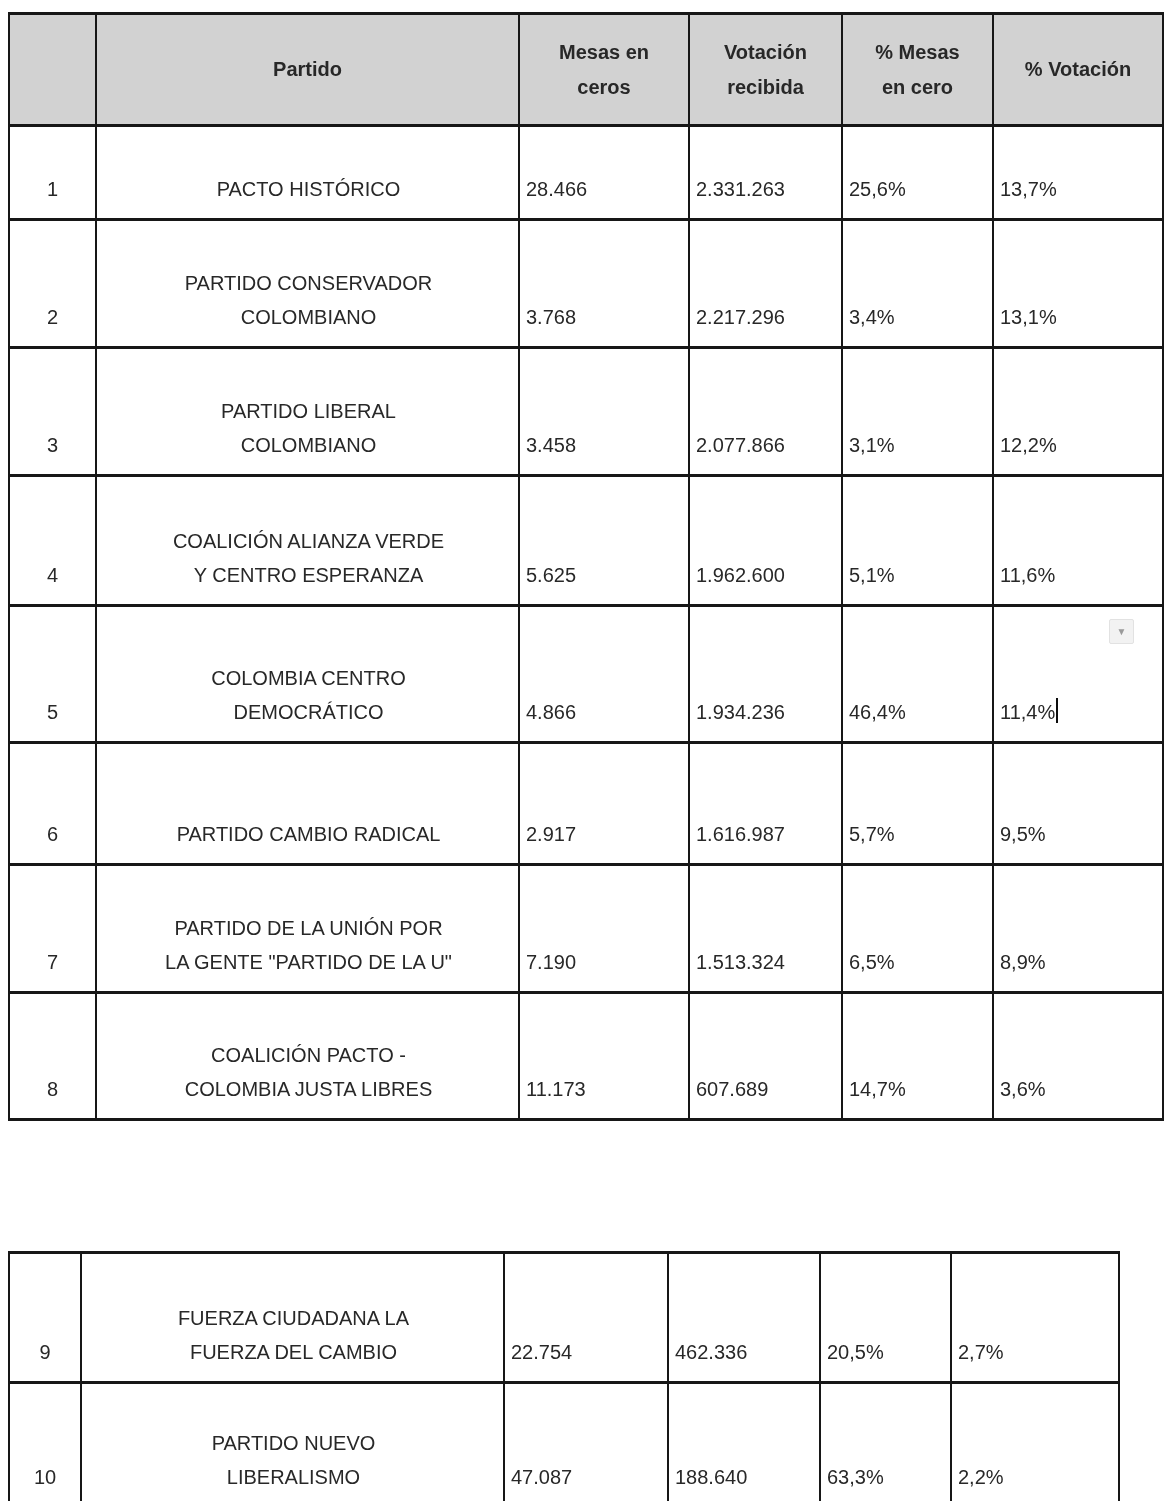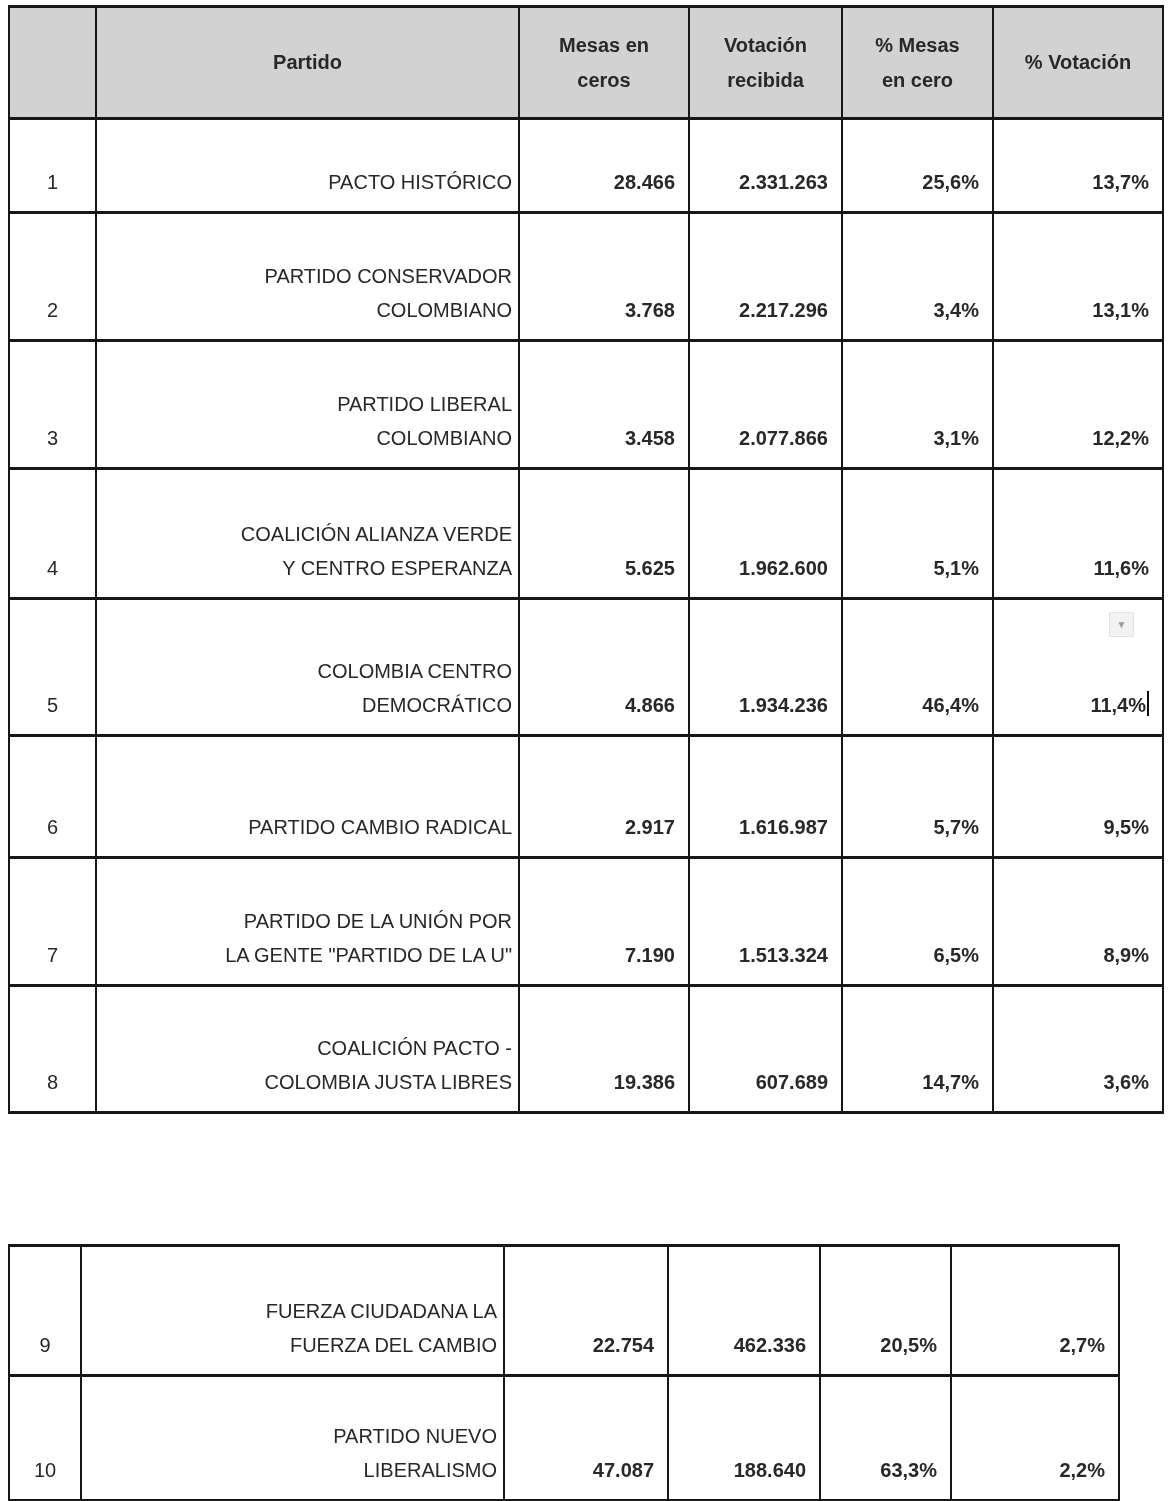--- a/index.html
+++ b/index.html
@@ -10,21 +10,21 @@
     height: 1501px;
     font-family: "Liberation Sans", sans-serif;
     color: #282828;
     overflow: hidden;
   }
   table {
     border-collapse: collapse;
     table-layout: fixed;
     margin-left: 8px;
   }
-  #table1 { margin-top: 5px; width: 1154px; }
+  #table1 { margin-top: 12px; width: 1154px; }
   #table2 { margin-top: 130px; width: 1110px; }
 
   th, td {
     border-left: 2px solid #171717;
     border-right: 2px solid #171717;
     border-top: 3px solid #171717;
     border-bottom: 3px solid #171717;
     overflow: hidden;
     box-sizing: border-box;
   }
@@ -40,22 +40,22 @@
     padding: 0 4px;
   }
   td {
     font-size: 20px;
     vertical-align: bottom;
     line-height: 1.7;
     padding: 0 6px 12px 6px;
     background: #ffffff;
   }
   .cell-num   { text-align: center; }
-  .cell-party { text-align: right; white-space: pre-line; padding-left: 8px; }
-  .cell-val   { text-align: right; padding-right: 13px; font-weight: bold; }
+  .cell-party { text-align: center; white-space: pre-line; padding-left: 8px; }
+  .cell-val   { padding-right: 0; }
 
   
   #table1 tbody tr:nth-child(1) { height: 94px; }
   #table1 tbody tr:nth-child(2) { height: 128px; }
   #table1 tbody tr:nth-child(3) { height: 128px; }
   #table1 tbody tr:nth-child(4) { height: 130px; }
   #table1 tbody tr:nth-child(5) { height: 137px; }
   #table1 tbody tr:nth-child(6) { height: 122px; }
   #table1 tbody tr:nth-child(7) { height: 128px; }
   #table1 tbody tr:nth-child(8) { height: 127px; }
@@ -175,21 +175,21 @@
 LA GENTE "PARTIDO DE LA U"</td>
       <td class="cell-val">7.190</td>
       <td class="cell-val">1.513.324</td>
       <td class="cell-val">6,5%</td>
       <td class="cell-val">8,9%</td>
     </tr>
     <tr>
       <td class="cell-num">8</td>
       <td class="cell-party">COALICIÓN PACTO -
 COLOMBIA JUSTA LIBRES</td>
-      <td class="cell-val">19.386</td>
+      <td class="cell-val">11.173</td>
       <td class="cell-val">607.689</td>
       <td class="cell-val">14,7%</td>
       <td class="cell-val">3,6%</td>
     </tr>
   </tbody>
 </table>
 
 <table id="table2">
   <colgroup>
     <col style="width:72px">

